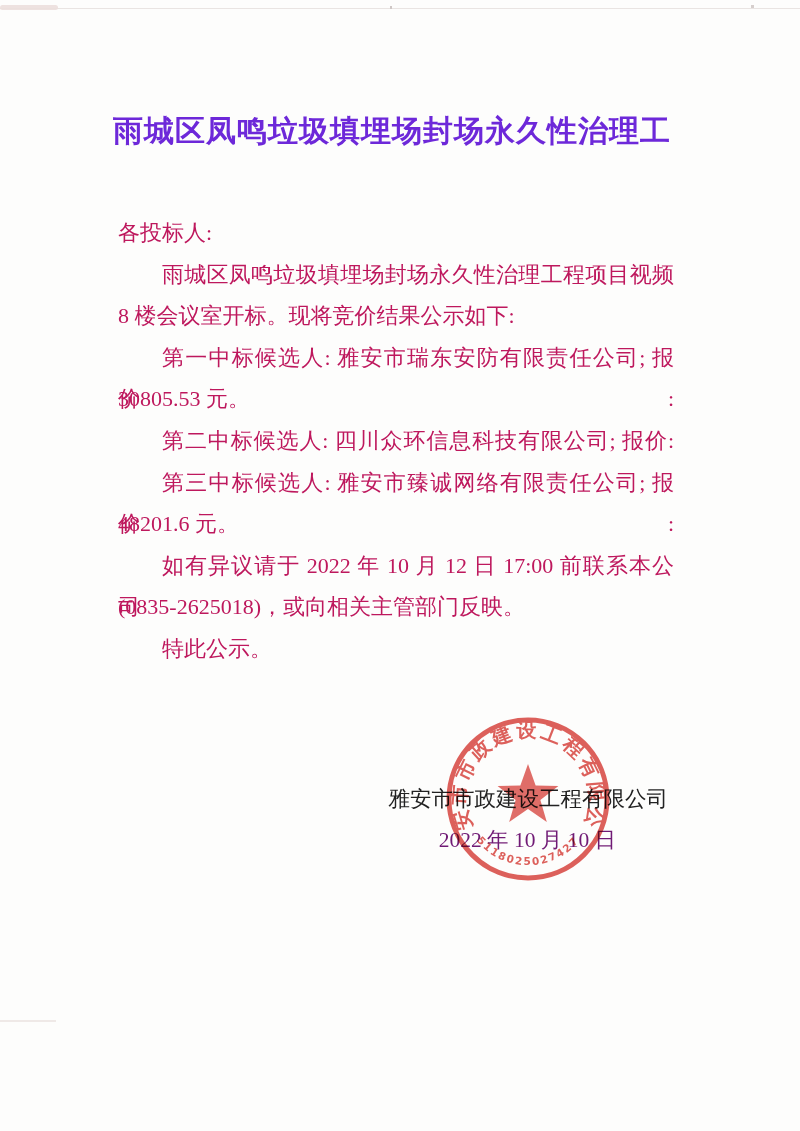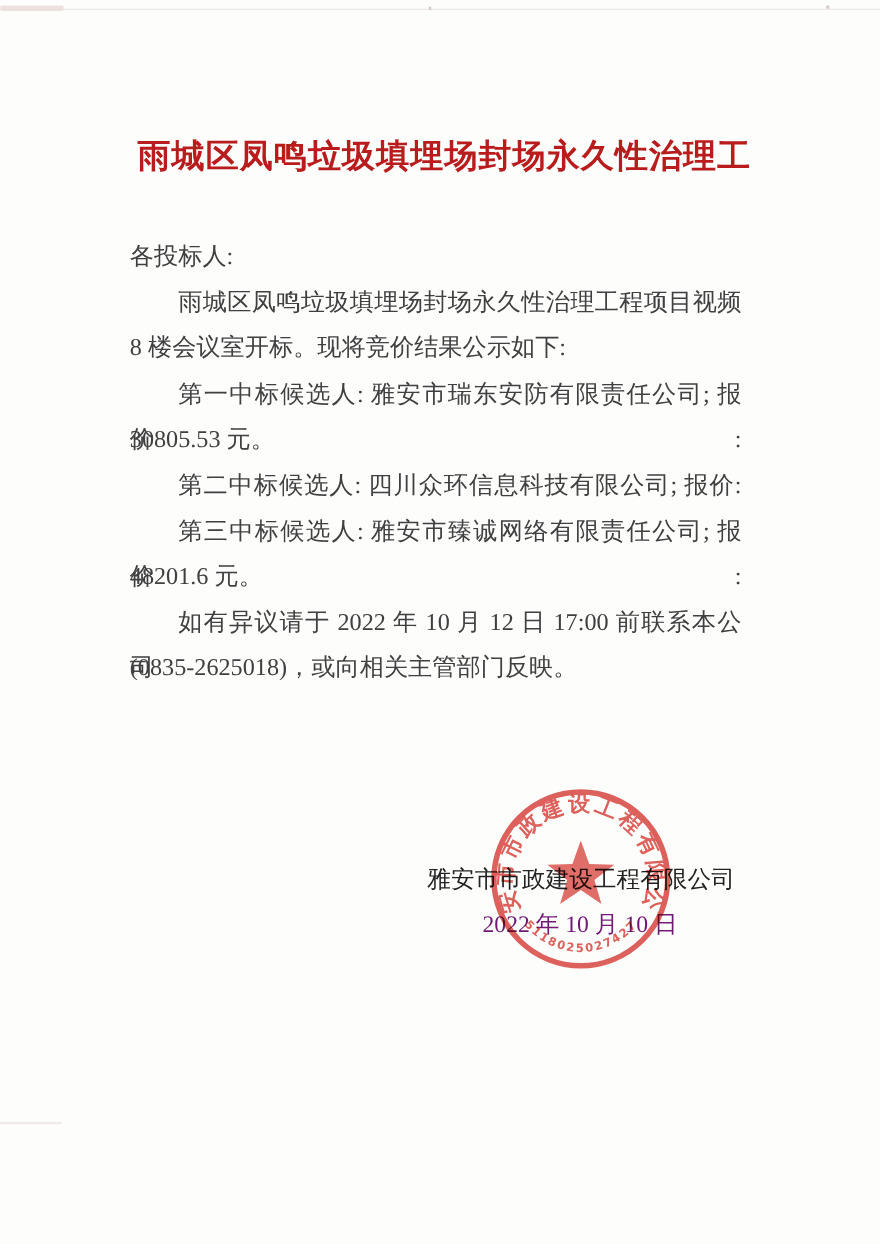--- a/index.html
+++ b/index.html
@@ -31,36 +31,36 @@
     width: 56px; height: 2px;
     background: #efe9e7;
   }
   .speck-1 { position: absolute; top: 6px; left: 390px; width: 2px; height: 3px; background: #cfc8c6; }
   .speck-2 { position: absolute; top: 5px; left: 751px; width: 3px; height: 3px; background: #d6cfcd; }
 
   .title {
     position: absolute;
     top: 107px; left: 0;
     width: 784px;
-    margin: 12px;
+    margin: 0;
     text-align: center;
     font-size: 30px;
     line-height: 47px;
     font-weight: 700;
     letter-spacing: 1px;
-    color: #b91c1c;
+    color: #6d28d9;
   }
   .title .title-line { display: block; white-space: nowrap; }
 
   .body-block {
     position: absolute;
     top: 212px; left: 118px;
     width: 556px;
     font-size: 22px;
-    color: #404040;
+    color: #be185d;
   }
   .line {
     height: 41.6px;
     line-height: 41.6px;
     white-space: nowrap;
     overflow: visible;
   }
   .line.justify {
     white-space: normal;
     text-align: justify;
@@ -128,20 +128,21 @@
     <div class="line">各投标人:</div>
     <div class="line indent justify">雨城区凤鸣垃圾填埋场封场永久性治理工程项目视频</div>
     <div class="line">8 楼会议室开标。现将竞价结果公示如下:</div>
     <div class="line indent justify">第一中标候选人: 雅安市瑞东安防有限责任公司; 报价:</div>
     <div class="line">30805.53 元。</div>
     <div class="line indent justify">第二中标候选人: 四川众环信息科技有限公司; 报价:</div>
     <div class="line indent justify">第三中标候选人: 雅安市臻诚网络有限责任公司; 报价:</div>
     <div class="line">48201.6 元。</div>
     <div class="line indent justify">如有异议请于 2022 年 10 月 12 日 17:00 前联系本公司</div>
     <div class="line">(0835-2625018)，或向相关主管部门反映。</div>
+    <div class="line indent">特此公示。</div>
   </div>
 
   <div class="sig-company">雅安市市政建设工程有限公司</div>
   <div class="sig-date">2022 年 10 月 10 日</div>
 
   <svg class="stamp" viewBox="-85 -85 170 170" xmlns="http://www.w3.org/2000/svg" aria-hidden="true">
     <defs>
       <path id="sealTopArc" d="M -52 34 A 62 62 0 1 1 52 34" fill="none"></path>
       <path id="sealBottomArc" d="M -62 23 A 66 66 0 0 0 62 23" fill="none"></path>
     </defs>

